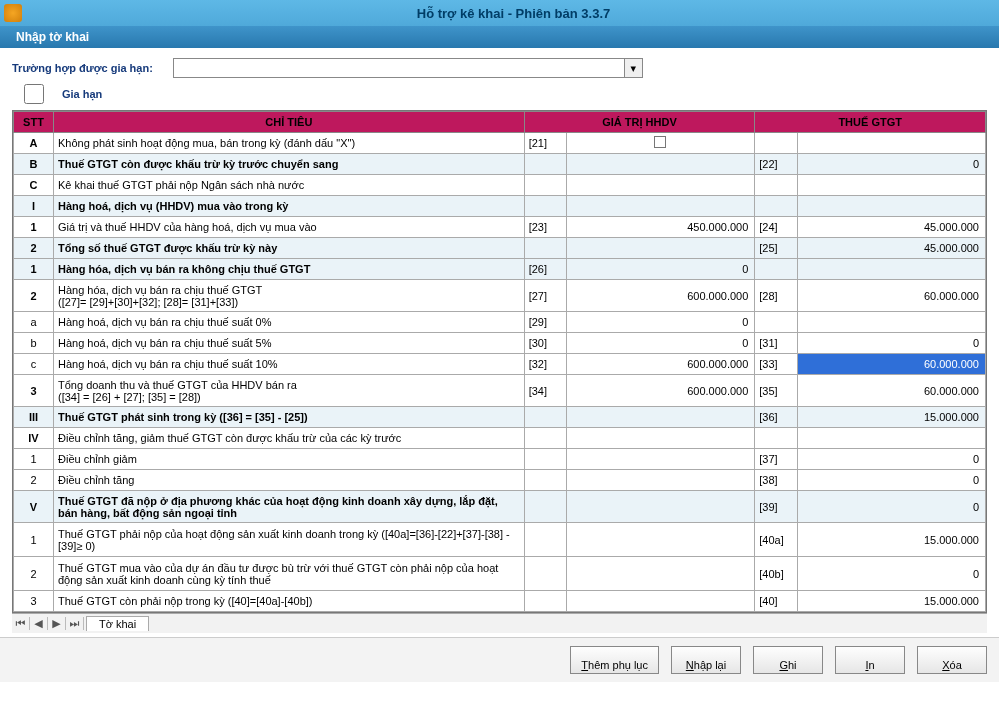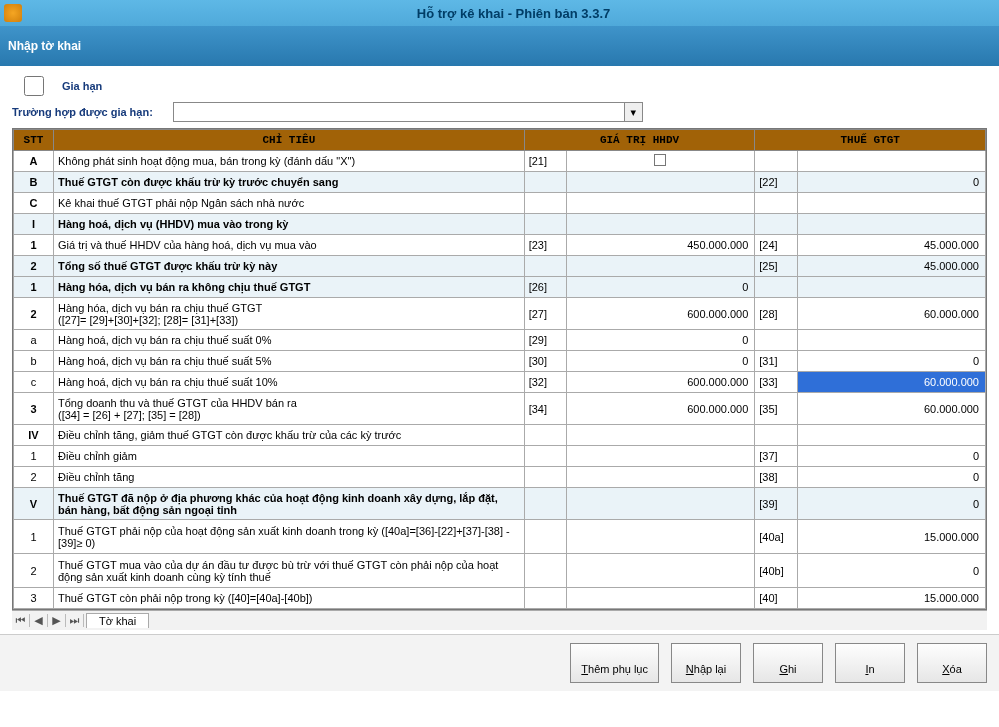--- a/index.html
+++ b/index.html
@@ -22,26 +22,26 @@
   }
   .titlebar .icon {
     width: 18px; height: 18px;
     background: radial-gradient(circle,#f5a623,#d17f0b);
     border-radius: 3px;
     margin-right: 6px;
   }
   .titlebar .ttitle { flex: 1; text-align: center; font-weight: 600; }
   .menubar {
     background: linear-gradient(#3f94ca,#2878ae);
-    height: 40px;
+    height: 22px;
     color: #fff;
     font-weight: bold;
     display: flex;
     align-items: center;
-    padding-left: 8px;
+    padding-left: 16px;
     font-size: 12px;
   }
   .content {
     padding: 10px 12px 4px 12px;
   }
   .toprow { display: flex; align-items: center; gap: 12px; margin-bottom: 6px; }
   .toprow .lbl { color: #163a7b; font-weight: bold; }
   .toprow input[type=checkbox] {
     width: 20px; height: 20px; margin: 0 6px 0 12px;
     border: 1px solid #888;
@@ -72,26 +72,25 @@
     overflow: auto;
   }
   table { border-collapse: collapse; width: 100%; table-layout: fixed; }
   col.stt   { width: 34px; }
   col.chit  { width: 400px; }
   col.code1 { width: 36px; }
   col.val1  { width: 160px; }
   col.code2 { width: 36px; }
   col.val2  { width: 160px; }
   th {
-    background: #a16207;
+    background: #be185d;
     border: 1px solid #888;
     padding: 4px 4px;
     font-weight: bold;
     font-size: 11px;
-    font-family: Liberation Mono, monospace;
   }
   td {
     border: 1px solid #aaa;
     padding: 3px 4px;
     vertical-align: middle;
     background: #fff;
     height: 21px;
   }
   td.stt { text-align: center; font-weight: bold; }
   td.label { font-weight: normal; }
@@ -128,51 +127,51 @@
   .buttons {
     display: flex;
     justify-content: flex-end;
     gap: 12px;
     padding: 8px 12px;
     background: #f3f3f3;
     border-top: 1px solid #ccc;
   }
   .btn {
     min-width: 70px;
-    height: 40px;
+    height: 28px;
     border: 1px solid #888;
     background: linear-gradient(#fefefe,#e6e6e6);
-    padding: 16px 10px;
+    padding: 9px 10px;
     font-size: 11px;
     text-align: center;
     line-height: 18px;
   }
   .btn u { text-decoration: underline; }
 </style>
 </head>
 <body>
 
 <div class="titlebar">
   <span class="icon"></span>
   <span class="ttitle">Hỗ trợ kê khai - Phiên bản 3.3.7</span>
 </div>
 <div class="menubar">
   <span>Nhập tờ khai</span>
 </div>
 
 <div class="content">
   <div class="toprow">
-    <input type="checkbox" style="">
-    <span class="lbl">Gia hạn</span>
-  </div>
-  <div class="toprow">
     <span class="lbl">Trường hợp được gia hạn:</span>
     <span class="exselect">
       <span class="arrow">▾</span>
     </span>
+  </div>
+  <div class="toprow">
+    <input type="checkbox" style="">
+    <span class="lbl">Gia hạn</span>
   </div>
 
   <div class="tblwrap">
     <table>
       <colgroup>
         <col class="stt">
           <col class="chit">
           <col class="code1">
           <col class="val1">
           <col class="code2">
@@ -276,20 +275,28 @@
             <td class="num selcell">60.000.000</td>
           </tr>
           <tr style="height: 32px;">
             <td class="stt">3</td>
             <td class="label" style="white-space: normal;">Tổng doanh thu và thuế GTGT của HHDV bán  ra<br>([34] = [26] + [27]; [35] = [28])</td>
             <td class="code">[34]</td>
             <td class="num">600.000.000</td>
             <td class="code">[35]</td>
             <td class="num">60.000.000</td>
           </tr>
+          <tr class="section">
+            <td class="stt">III</td>
+            <td class="label">Thuế GTGT phát sinh trong kỳ ([36] = [35] - [25])</td>
+            <td class="code"></td>
+            <td class="num"></td>
+            <td class="code">[36]</td>
+            <td class="num">15.000.000</td>
+          </tr>
           <tr>
             <td class="stt">IV</td>
             <td class="label">Điều chỉnh tăng, giảm thuế GTGT còn được khấu trừ của các kỳ trước</td>
             <td class="code"></td>
             <td class="num"></td>
             <td class="code"></td>
             <td class="num"></td>
           </tr>
           <tr>
             <td class="stt" style="font-weight: normal;">1</td>

